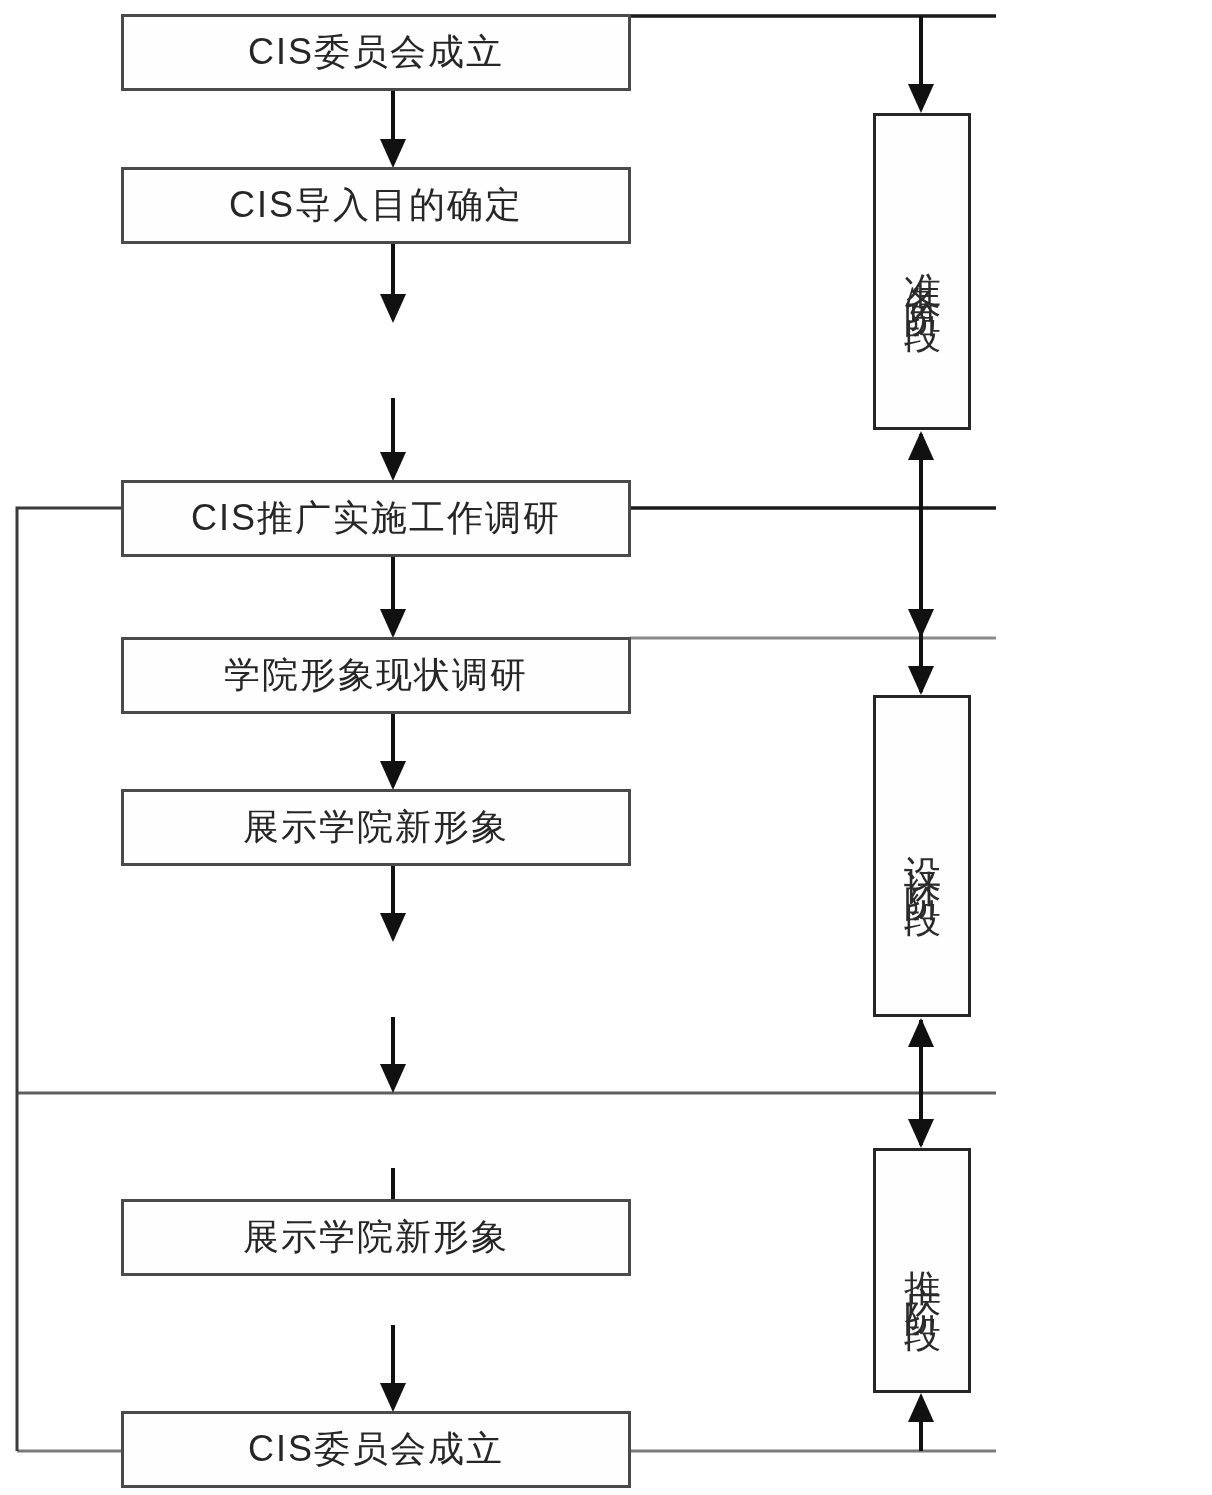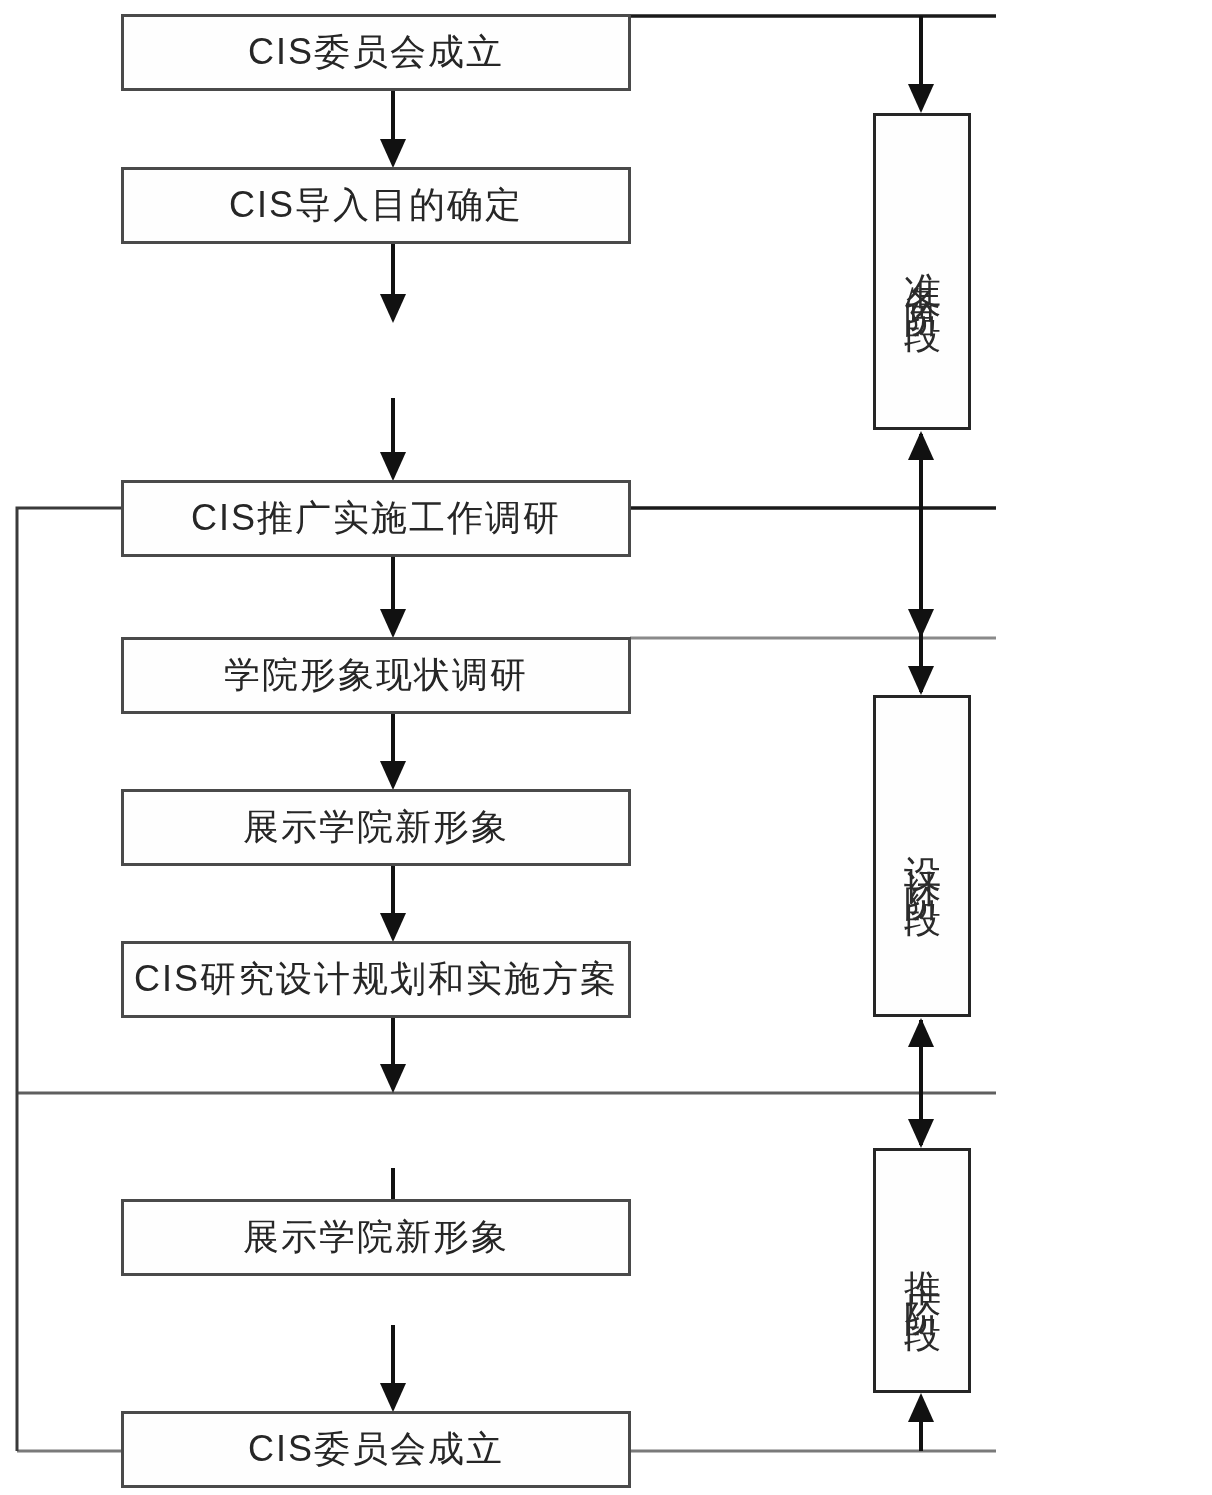--- a/index.html
+++ b/index.html
@@ -122,23 +122,20 @@
     </div>
   <div class="pbox" style="top:480px">
       <span>CIS推广实施工作调研</span>
     </div>
   <div class="pbox" style="top:637px">
       <span>学院形象现状调研</span>
     </div>
   <div class="pbox" style="top:789px">
       <span>展示学院新形象</span>
     </div>
-  <div class="pbox" style="top:941px">
-      <span>CIS研究设计规划和实施方案</span>
-    </div>
   <div class="pbox" style="top:1199px">
       <span>展示学院新形象</span>
     </div>
   <div class="pbox" style="top:1411px">
       <span>CIS委员会成立</span>
     </div>
 
   <div class="sbox" style="top:113px;height:317px">
       <span>准备阶段</span>
     </div>

